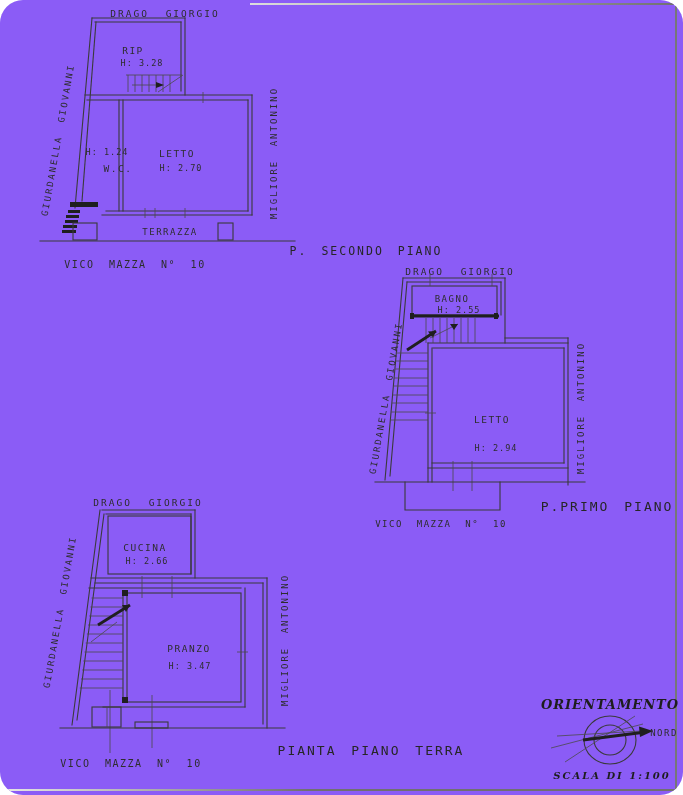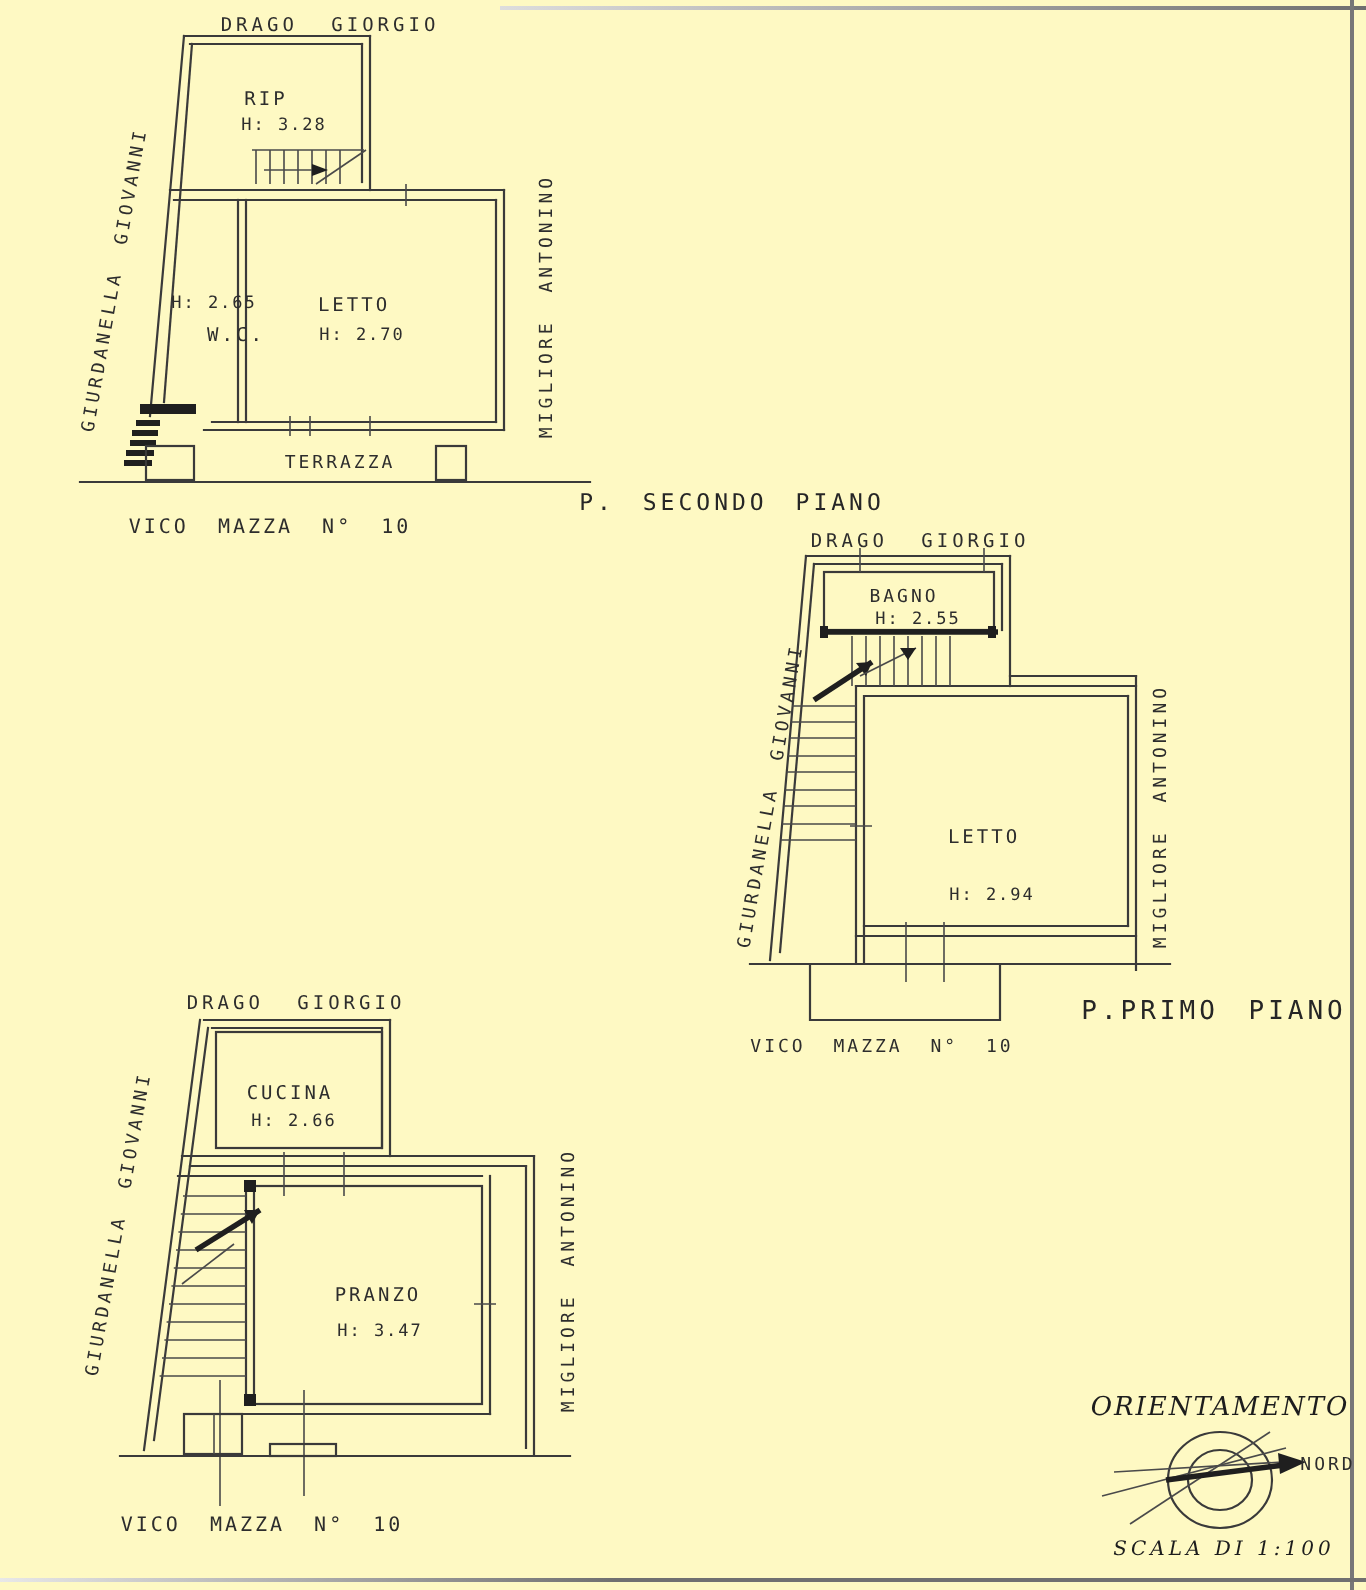--- a/index.html
+++ b/index.html
@@ -1,31 +1,31 @@
 <!DOCTYPE html>
 <html><head>
 <meta charset="utf-8">
 <style>
   html,body{margin:0;padding:0;background:#ffffff;}
-  .sheet{position:relative;width:683px;height:795px;background:#fef9c3;overflow:hidden;
-         font-family:"DejaVu Sans Mono",monospace;}
+  .sheet{position:relative;width:683px;height:795px;background:#8b5cf6;overflow:hidden;
+         font-family:"DejaVu Sans Mono",monospace;border-radius:23px;}
   svg{position:absolute;overflow:visible;}
   .ln{stroke:#3a3a3a;stroke-width:1.1;fill:none;stroke-linecap:square;}
   .thin{stroke:#4a4a4a;stroke-width:0.8;fill:none;}
   .bold{stroke:#1f1f1f;stroke-width:2.8;fill:none;stroke-linecap:butt;}
   .fillb{fill:#1f1f1f;stroke:none;}
   .lbl{position:absolute;transform:translate(-50%,-50%);white-space:nowrap;
        color:#2d2d2d;font-size:9.5px;letter-spacing:1.5px;}
   .h-lbl{font-size:8.5px;letter-spacing:1px;}
   .street{font-size:10px;letter-spacing:1.5px;word-spacing:7px;}
   .title{font-size:11.5px;letter-spacing:2px;word-spacing:5px;color:#262626;text-align:right;}
   .nb-top{font-size:9.5px;letter-spacing:2px;word-spacing:9px;}
   .rotL{transform:translate(-50%,-50%) rotate(-80deg);font-size:9px;letter-spacing:2px;word-spacing:6px;}
   .rotR{transform:translate(-50%,-50%) rotate(-90deg);font-size:9px;letter-spacing:2px;word-spacing:6px;}
-  .serif{font-family:"DejaVu Serif",serif;font-style:italic;font-weight:normal;
+  .serif{font-family:"DejaVu Serif",serif;font-style:italic;font-weight:bold;
          font-size:13px;letter-spacing:1px;color:#1d1d1d;}
   .serif-sm{font-size:10px;}
   .edge{position:absolute;background:#777;}
 </style>
 </head>
 <body>
 
 <div class="sheet">
 
   <div class="edge" style="left:250px;top:3px;width:433px;height:2px;background:linear-gradient(to right,#ddd,#6f6f6f);"></div>
@@ -75,21 +75,21 @@
       <rect class="ln" x="33" y="218" width="24" height="17"></rect>
       <rect class="ln" x="178" y="218" width="15" height="17"></rect>
       <path class="ln" d="M0,236 H255"></path>
     </g>
   </svg>
   <div class="lbl nb-top" style="left:165px;top:13px;">DRAGO GIORGIO</div>
   <div class="lbl rotL" style="left:58px;top:140px;">GIURDANELLA GIOVANNI</div>
   <div class="lbl rotR" style="left:274px;top:153px;">MIGLIORE ANTONINO</div>
   <div class="lbl" style="left:133px;top:50px;">RIP</div>
   <div class="lbl h-lbl" style="left:142px;top:63px;">H: 3.28</div>
-  <div class="lbl h-lbl" style="left:107px;top:152px;">H: 2.65</div>
+  <div class="lbl h-lbl" style="left:107px;top:152px;">H: 1.24</div>
   <div class="lbl" style="left:103px;top:168px;padding-left:30px;">W.C.</div>
   <div class="lbl" style="left:177px;top:153px;">LETTO</div>
   <div class="lbl h-lbl" style="left:181px;top:168px;text-align:right;">H: 2.70</div>
   <div class="lbl" style="left:146px;top:232px;font-size:9px;margin-left:24px;">TERRAZZA</div>
   <div class="lbl street" style="left:135px;top:264px;">VICO MAZZA N° 10</div>
   <div class="lbl title" style="left:366px;top:251px;">P. SECONDO PIANO</div>
 
   <svg style="left:370px;top:258px;" width="300" height="270" viewBox="0 0 300 270">
     <g>
       <path class="ln" d="M33,20 L15,222"></path>
@@ -182,20 +182,21 @@
     </g>
   </svg>
   <div class="lbl nb-top" style="left:148px;top:502px;">DRAGO GIORGIO</div>
   <div class="lbl rotL" style="left:60px;top:612px;">GIURDANELLA GIOVANNI</div>
   <div class="lbl rotR" style="left:285px;top:640px;">MIGLIORE ANTONINO</div>
   <div class="lbl" style="left:145px;top:547px;">CUCINA</div>
   <div class="lbl h-lbl" style="left:147px;top:561px;">H: 2.66</div>
   <div class="lbl" style="left:189px;top:648px;">PRANZO</div>
   <div class="lbl h-lbl" style="left:190px;top:666px;">H: 3.47</div>
   <div class="lbl street" style="left:131px;top:763px;">VICO MAZZA N° 10</div>
+  <div class="lbl title" style="left:371px;top:750px;font-size:13px;">PIANTA PIANO TERRA</div>
 
   <div class="lbl serif" style="left:610px;top:704px;">ORIENTAMENTO</div>
   <svg style="left:545px;top:690px;" width="130" height="100" viewBox="0 0 130 100">
     <ellipse class="ln" cx="65" cy="50" rx="26" ry="24"></ellipse>
     <ellipse class="ln" cx="65" cy="50" rx="16" ry="15"></ellipse>
     <path class="thin" d="M12,46 L96,41"></path>
     <path class="thin" d="M6,58 L98,34"></path>
     <path class="thin" d="M20,72 L90,26"></path>
     <path class="bold" d="M38,50 L97,42.5"></path>
     <polygon class="fillb" points="108,41 94,36.5 95,47"></polygon>

